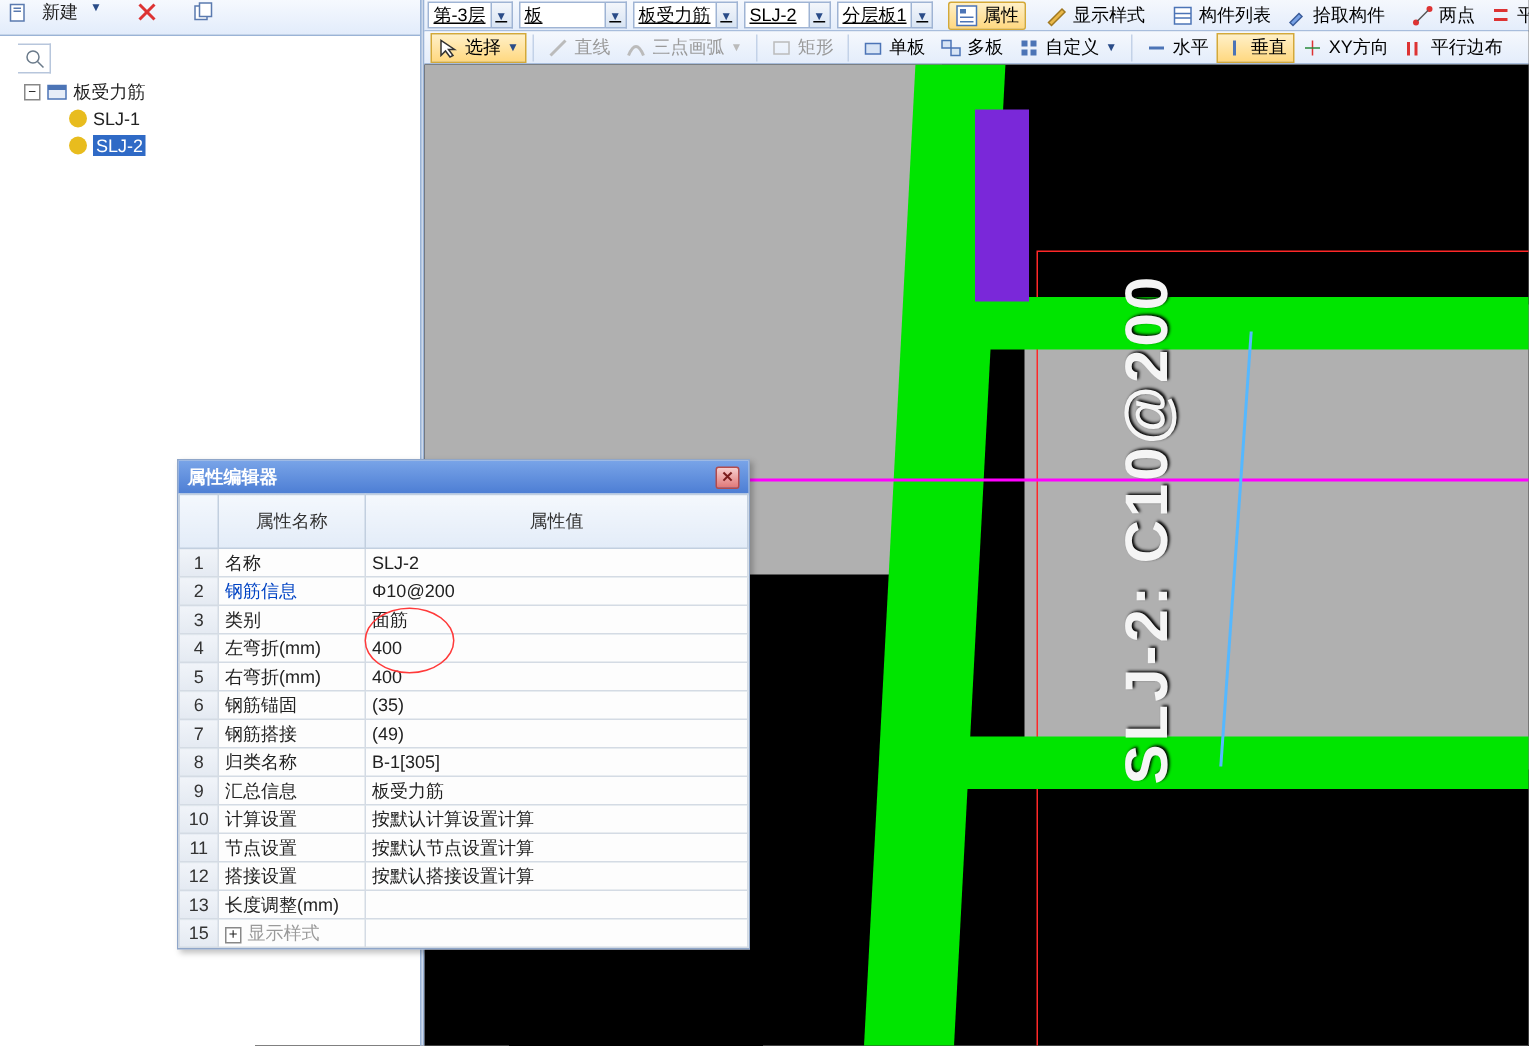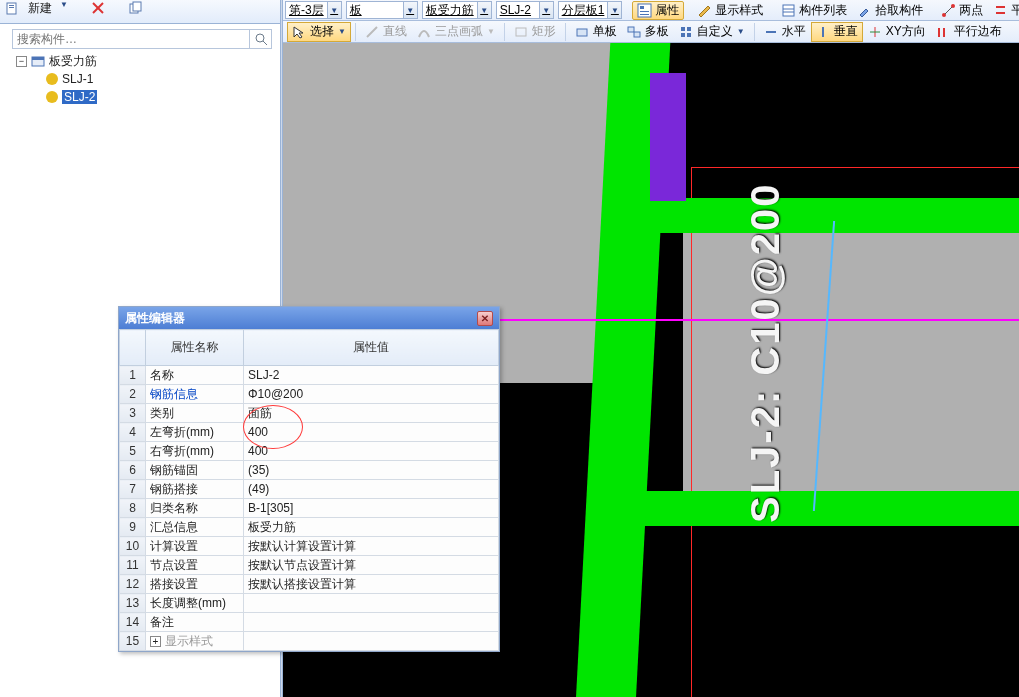--- a/index.html
+++ b/index.html
@@ -150,21 +150,20 @@
   <span style="width:6px"></span>
   <span class="icon">
     <svg width="15" height="15">
         <rect x="2" y="3" width="8" height="9" fill="#fff" stroke="#5a7aaf"></rect>
         <rect x="5" y="1" width="8" height="9" fill="#fff" stroke="#5a7aaf"></rect>
       </svg>
   </span>
 </div>
 
 <div class="search-row">
-  <input placeholder="搜索构件…" style="">
   <div class="mag">
     <svg width="14" height="14">
         <circle cx="6" cy="6" r="4" fill="none" stroke="#6a7a8a"></circle>
         <line x1="9" y1="9" x2="13" y2="13" stroke="#6a7a8a"></line>
       </svg>
   </div>
 </div>
 
 <div class="tree">
   <div class="tree-row">
@@ -439,25 +438,20 @@
           <td class="rownum">12</td>
           <td class="name"><span>搭接设置</span></td>
           <td>按默认搭接设置计算</td>
         </tr>
         <tr>
           <td class="rownum">13</td>
           <td class="name"><span>长度调整(mm)</span></td>
           <td></td>
         </tr>
         <tr>
-          <td class="rownum">14</td>
-          <td class="name"><span>备注</span></td>
-          <td></td>
-        </tr>
-        <tr>
           <td class="rownum">15</td>
           <td class="name "><span style="display: inline-block; width: 11px; height: 11px; border: 1px solid rgb(136, 136, 136); text-align: center; line-height: 9px; font-size: 10px; margin-right: 4px; background: rgb(255, 255, 255);">+</span><span style="color: rgb(154, 154, 154);">显示样式</span></td>
           <td></td>
         </tr>
       </tbody>
   </table>
   <div class="circle" style="left:124px; top:98px;"></div>
 </div>
 
 </body></html>

